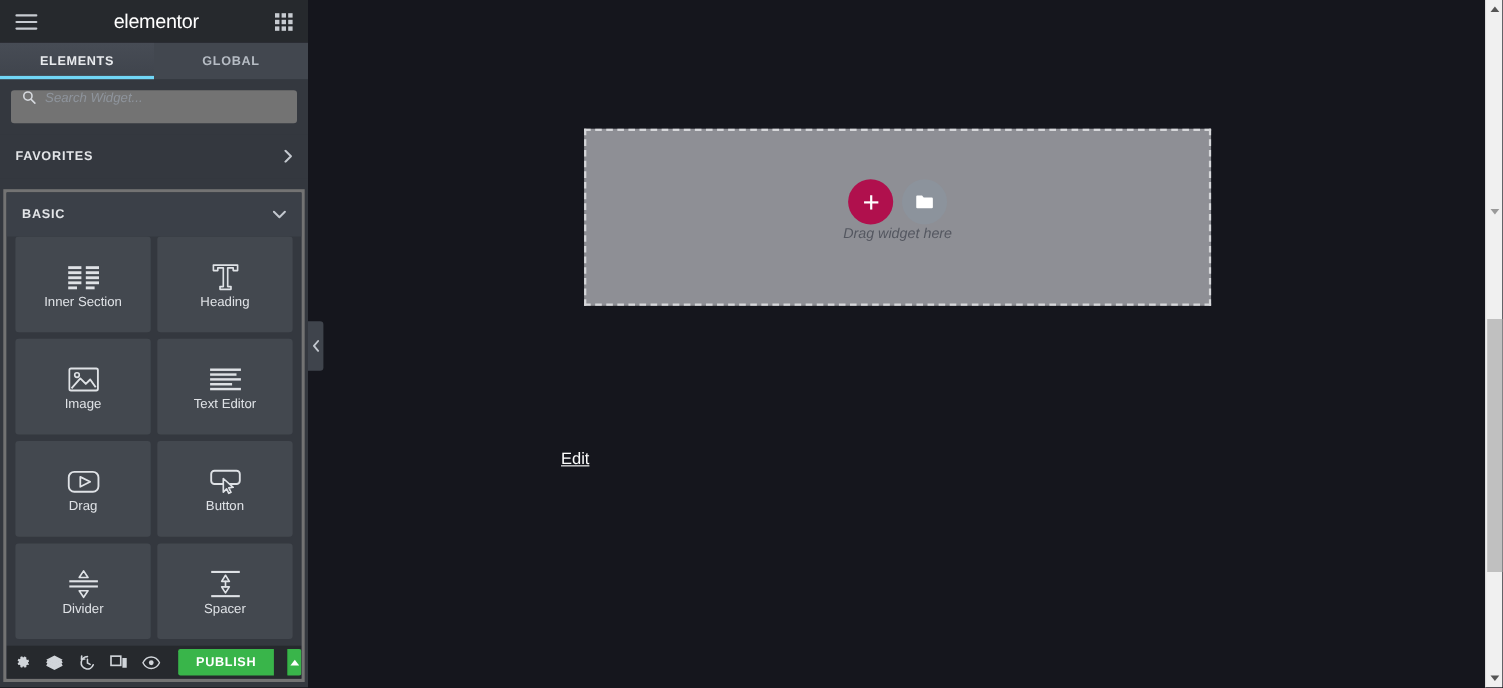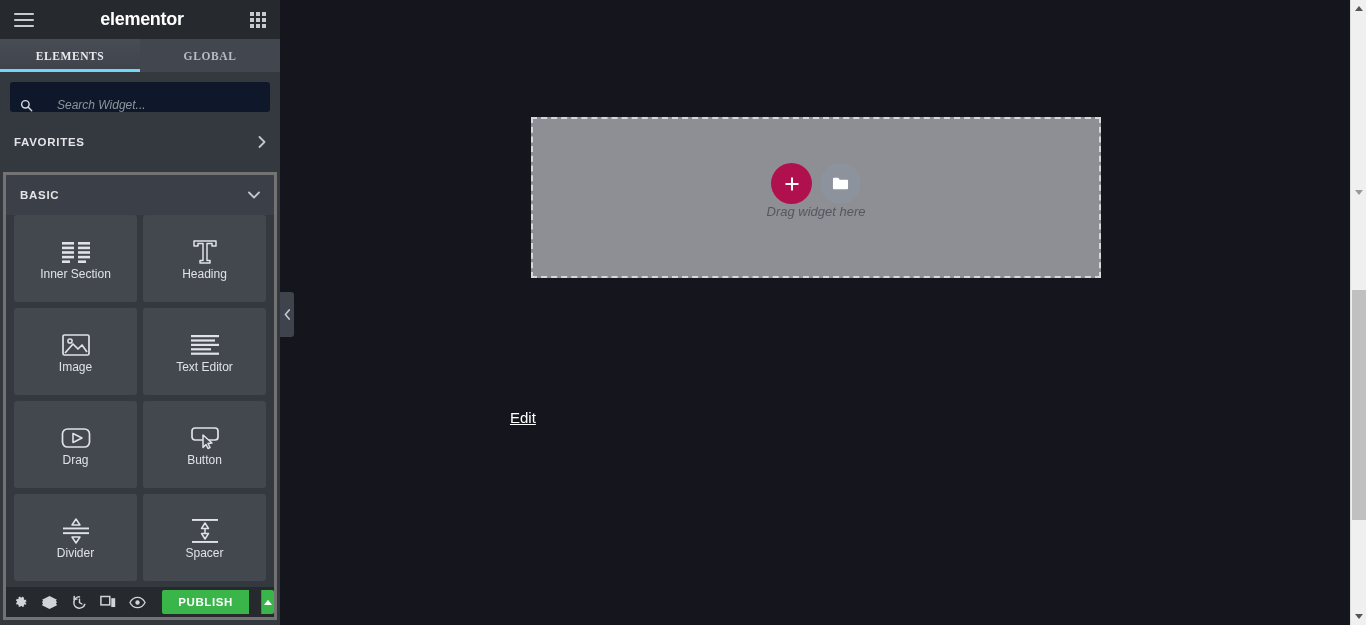--- a/index.html
+++ b/index.html
@@ -19,40 +19,40 @@
     position: relative;
     flex: 0 0 280px;
   }
   .panel-header {
     height: 39px; background: #26292d;
     display: flex; align-items: center; justify-content: space-between;
     padding: 0 14px;
   }
   .hamburger { width: 20px; height: 14px; display:flex; flex-direction:column; justify-content:space-between; cursor:pointer; }
   .hamburger i { display:block; height:2px; background:#c7cbd1; border-radius:1px; }
-  .logo { font-size: 18px; font-weight: bold; color: #fff; letter-spacing: -0.3px; }
+  .logo { font-size: 18px; font-weight: normal; color: #fff; letter-spacing: -0.3px; }
   .grid-icon { display:grid; grid-template-columns: repeat(3,4px); grid-template-rows: repeat(3,4px); gap:2px; cursor:pointer; }
   .grid-icon i { background:#c7cbd1; display:block; width:4px; height:4px; }
 
-  .tabs { display:flex; height:33px; background:#3a3f47;font-family:Liberation Serif, serif; }
+  .tabs { display:flex; height:33px; background:#3a3f47; }
   .tab {
     flex:1; display:flex; align-items:center; justify-content:center;
     font-size: 11.5px; font-weight: bold; letter-spacing: .6px;
     color:#b6bcc4; cursor:pointer; position:relative;
     background:#42474f;
   }
   .tab.active { color:#e8eaed; background: linear-gradient(#474c55,#3f444c); }
   .tab.active::after {
     content:""; position:absolute; left:0; right:0; bottom:0; height:3px; background:#71d7f7;
   }
 
   .search-wrap { padding: 10px; background:#34383f; }
   .search-box {
-    height: 30px; background:#0f172a; border-radius:3px;
-    display:flex; align-items:flex-end; padding: 0 10px; gap:24px;
+    height: 30px; background:#737373; border-radius:3px;
+    display:flex; align-items:flex-start; padding: 0 10px; gap:8px;
   }
   .search-input {
     flex:1; background:transparent; border:none; outline:none;
     color:#d5d8dd; font-style: italic; font-size:12px;
     font-family:"Liberation Sans", sans-serif;
   }
   .search-input::placeholder { color:#8e949c; font-style: italic; }
   .svg-ic { display:block; }
 
   .section-row {

